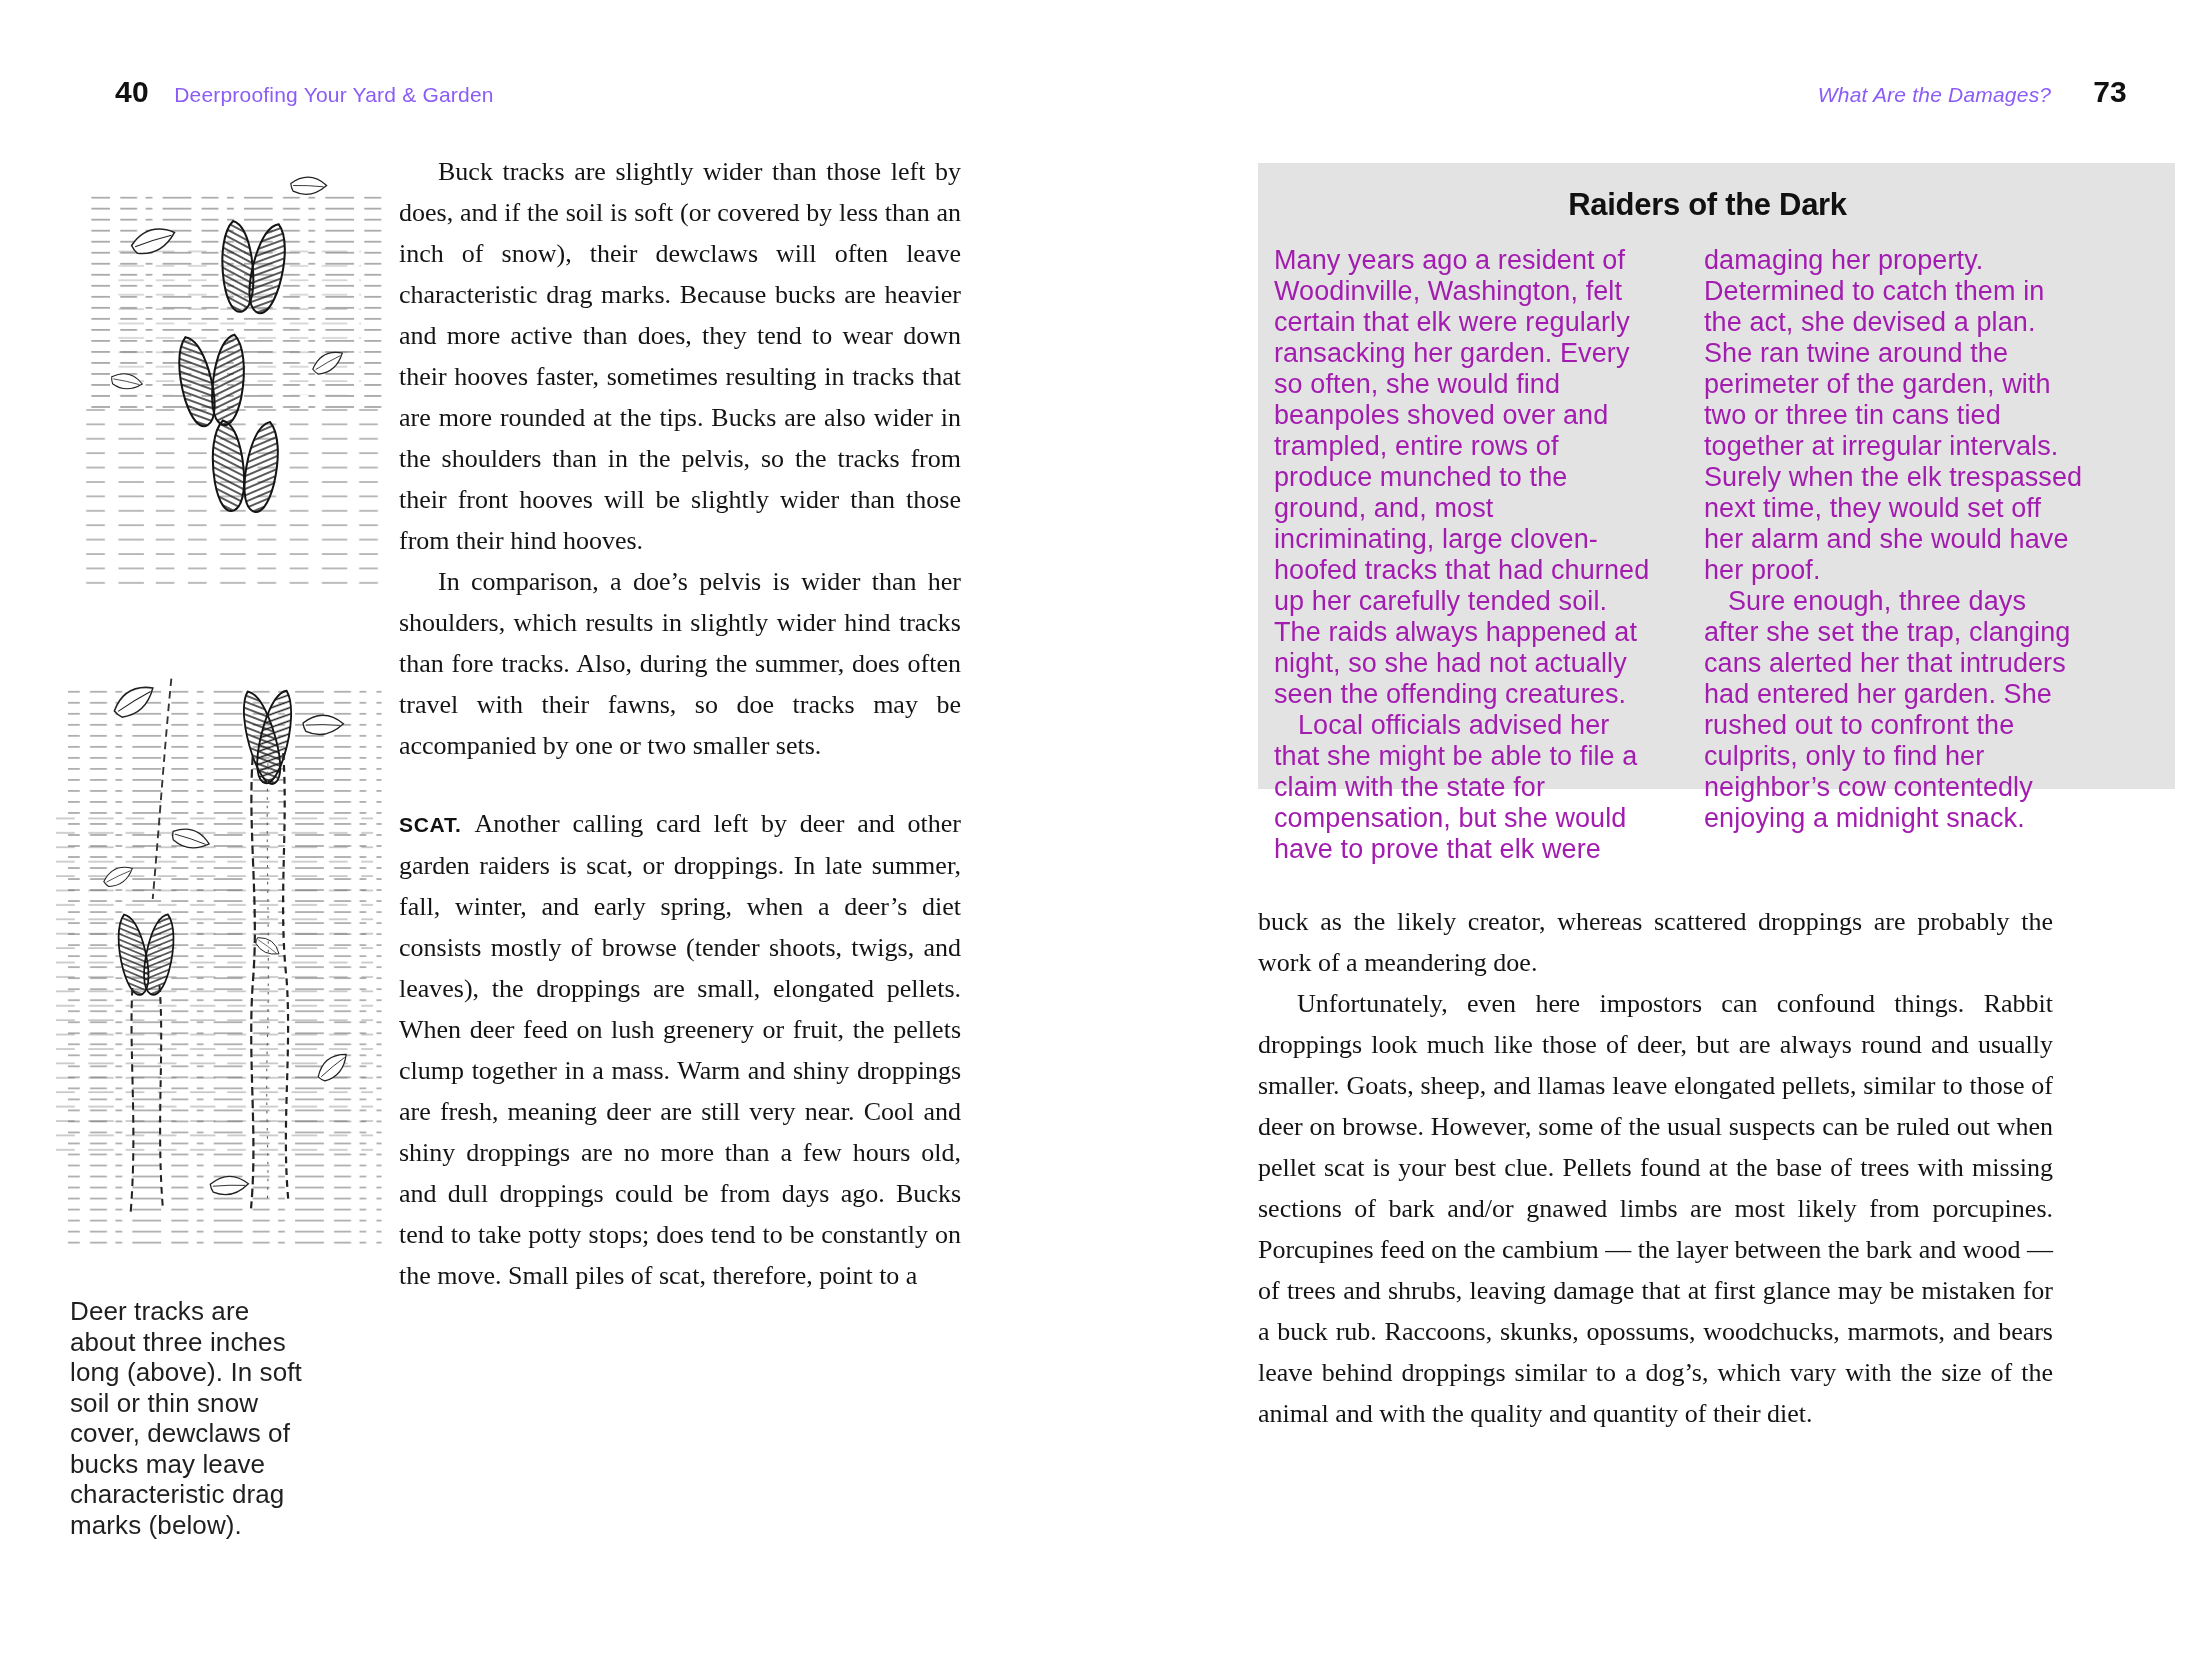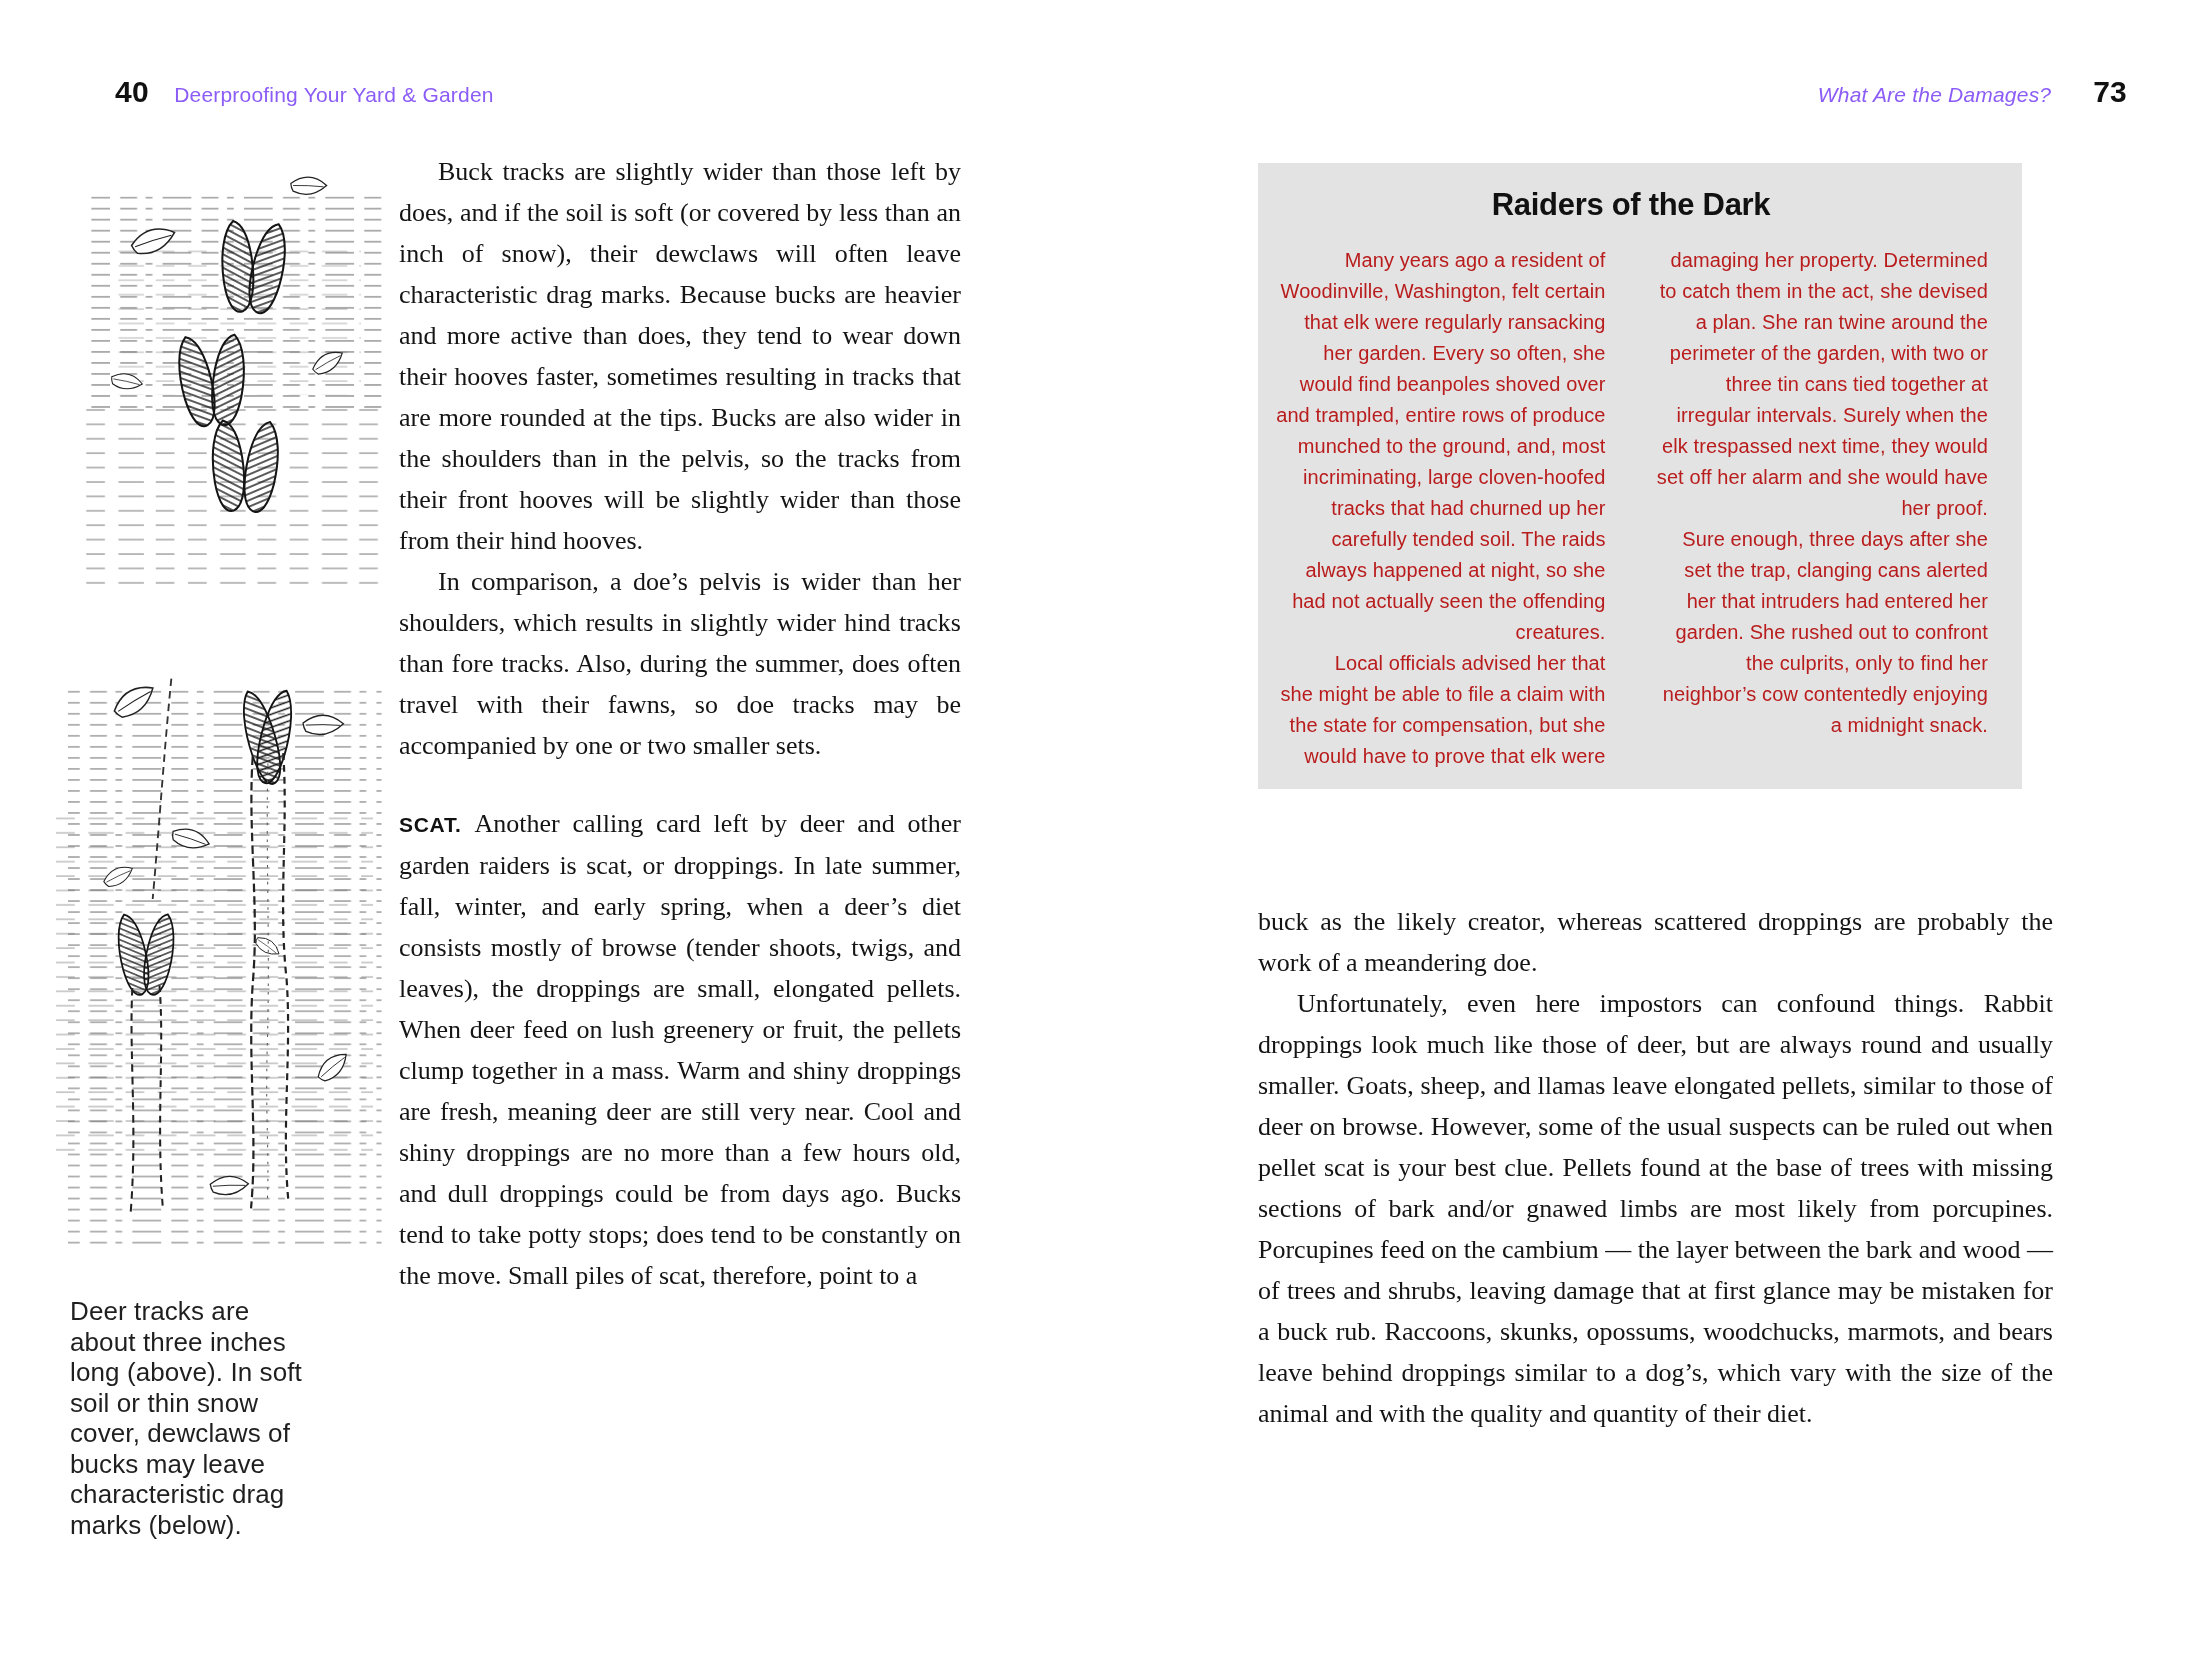--- a/index.html
+++ b/index.html
@@ -35,31 +35,31 @@
   .right-text{left:1258px;top:901px;width:795px;}
 
   
   .caption{
     left:70px;top:1296px;width:243px;
     font-size:26px;line-height:30.5px;color:#1f1f1f;letter-spacing:0.1px;
   }
 
   
   .sidebar{
-    left:1258px;top:163px;width:764px;height:626px;
+    left:1258px;top:163px;width:917px;height:626px;
     background:#e3e3e3;box-sizing:border-box;padding:22px 34px 0 16px;
   }
   .sidebar-title{
     text-align:center;font-weight:bold;font-size:31px;letter-spacing:-0.3px;
     color:#111;margin:1.7px 0 22px 0;
   }
   .sidebar-cols{display:flex;gap:51px;}
   .sidebar-col{
-    width:379px;font-size:20px;line-height:31px;color:#b91c1c;
-    text-align:right;letter-spacing:0.1px;
+    width:379px;font-size:27px;line-height:31px;color:#a21caf;
+    text-align:left;letter-spacing:0.1px;
   }
   .sidebar-col p{margin:0;}
   .sidebar-col p.indent{text-indent:24px;}
 
   
   .illus{overflow:hidden;}
   .illus1{left:81px;top:115px;width:314px;height:517px;}
   .illus2{left:51px;top:653px;width:339px;height:636px;}
   svg{display:block;}
 </style>

